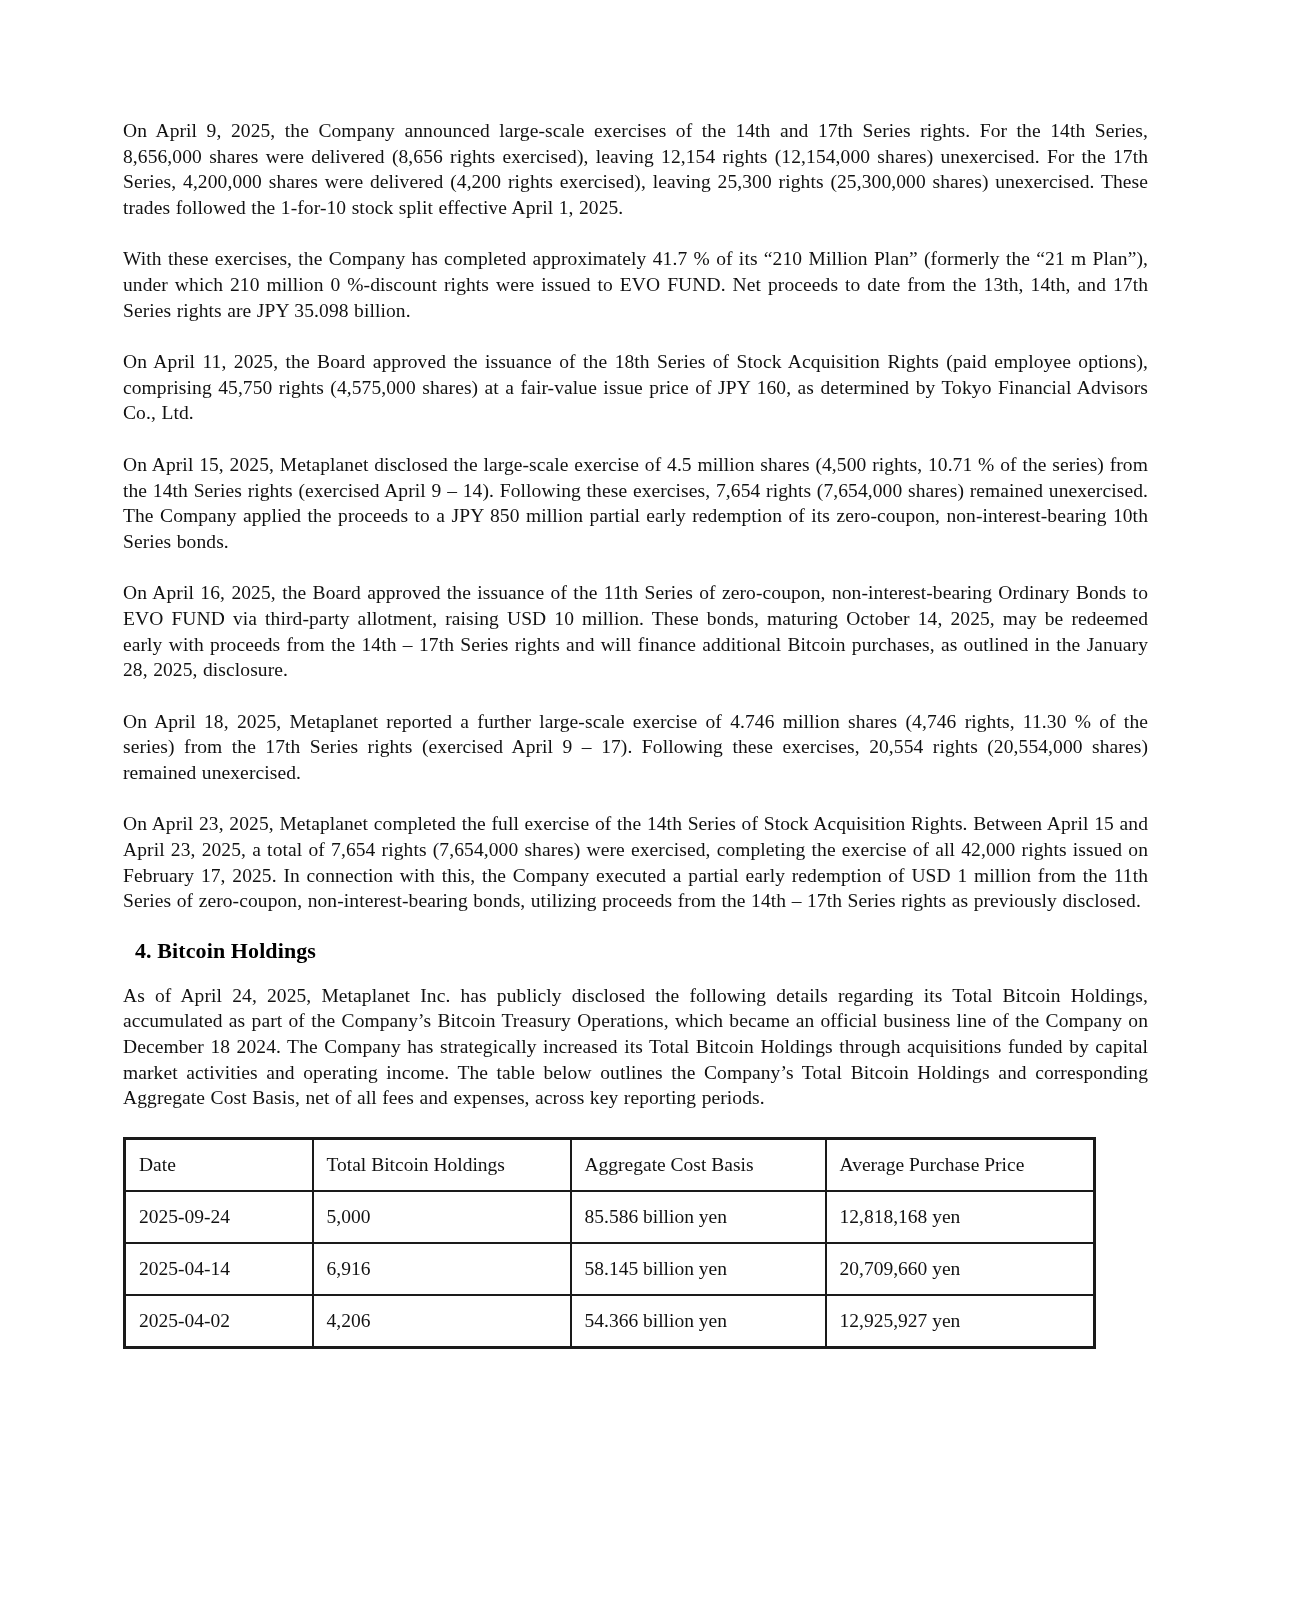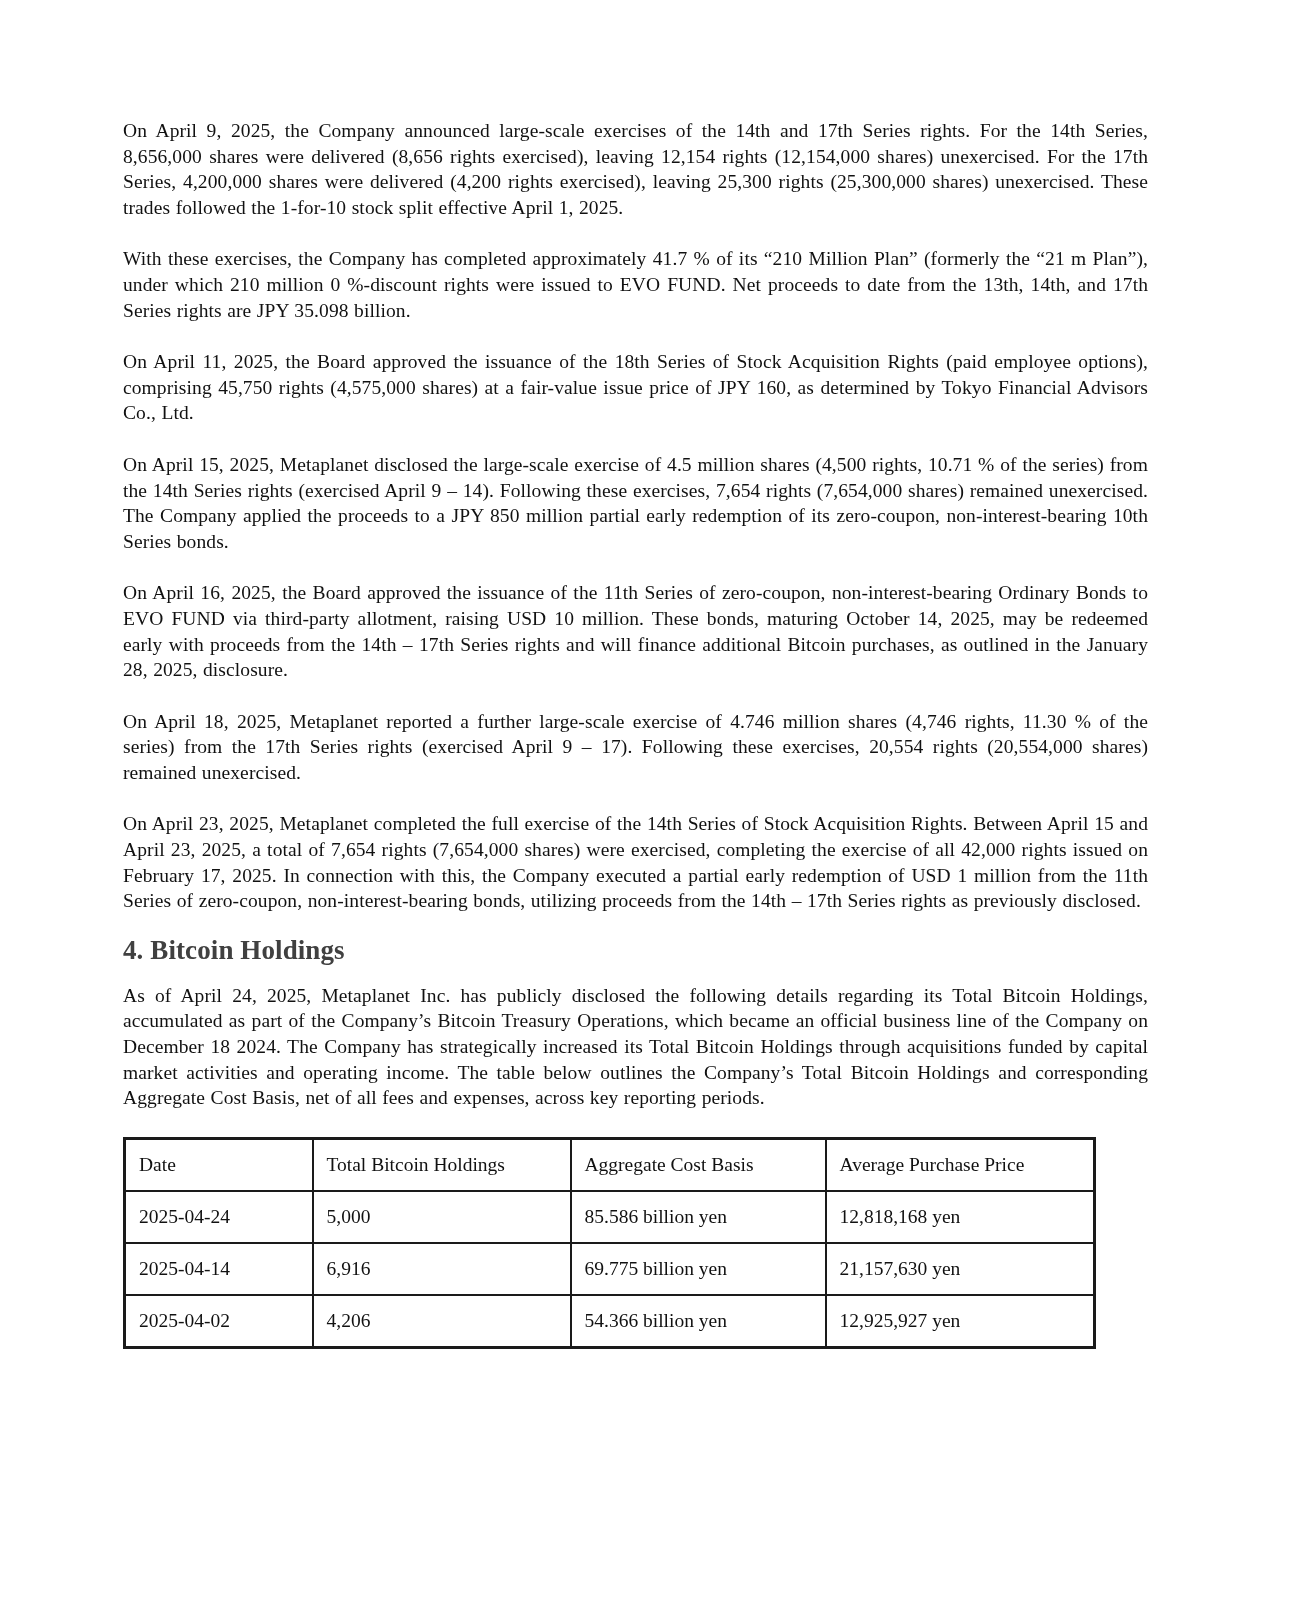--- a/index.html
+++ b/index.html
@@ -24,25 +24,25 @@
   p.body-text {
     margin: 0 0 26px 0;
     font-size: 19.5px;
     line-height: 25.6px;
     text-align: justify;
     letter-spacing: 0.1px;
     word-spacing: 0.5px;
     color: #111111;
   }
   h2.section-heading {
-    margin: 0 0 22px 0;
-    font-size: 27px;
+    margin: 0 0 22px 12px;
+    font-size: 22px;
     line-height: 21px;
     font-weight: bold;
-    color: #404040;
+    color: #000000;
     letter-spacing: 0.1px;
   }
   table.holdings {
     border-collapse: collapse;
     border: 3px solid #1a1a1a;
     margin-top: 4px;
     table-layout: fixed;
     width: 970px;
   }
   table.holdings col.c0 { width: 188px; }
@@ -90,30 +90,30 @@
     <thead>
       <tr>
         <th>Date</th>
         <th>Total Bitcoin Holdings</th>
         <th>Aggregate Cost Basis</th>
         <th>Average Purchase Price</th>
       </tr>
     </thead>
     <tbody>
       <tr>
-        <td>2025-04-24</td>
+        <td>2025-09-24</td>
         <td>5,000</td>
         <td>85.586 billion yen</td>
         <td>12,818,168 yen</td>
       </tr>
       <tr>
         <td>2025-04-14</td>
         <td>6,916</td>
-        <td>69.775 billion yen</td>
-        <td>21,157,630 yen</td>
+        <td>58.145 billion yen</td>
+        <td>20,709,660 yen</td>
       </tr>
       <tr>
         <td>2025-04-02</td>
         <td>4,206</td>
         <td>54.366 billion yen</td>
         <td>12,925,927 yen</td>
       </tr>
     </tbody>
   </table>
 

